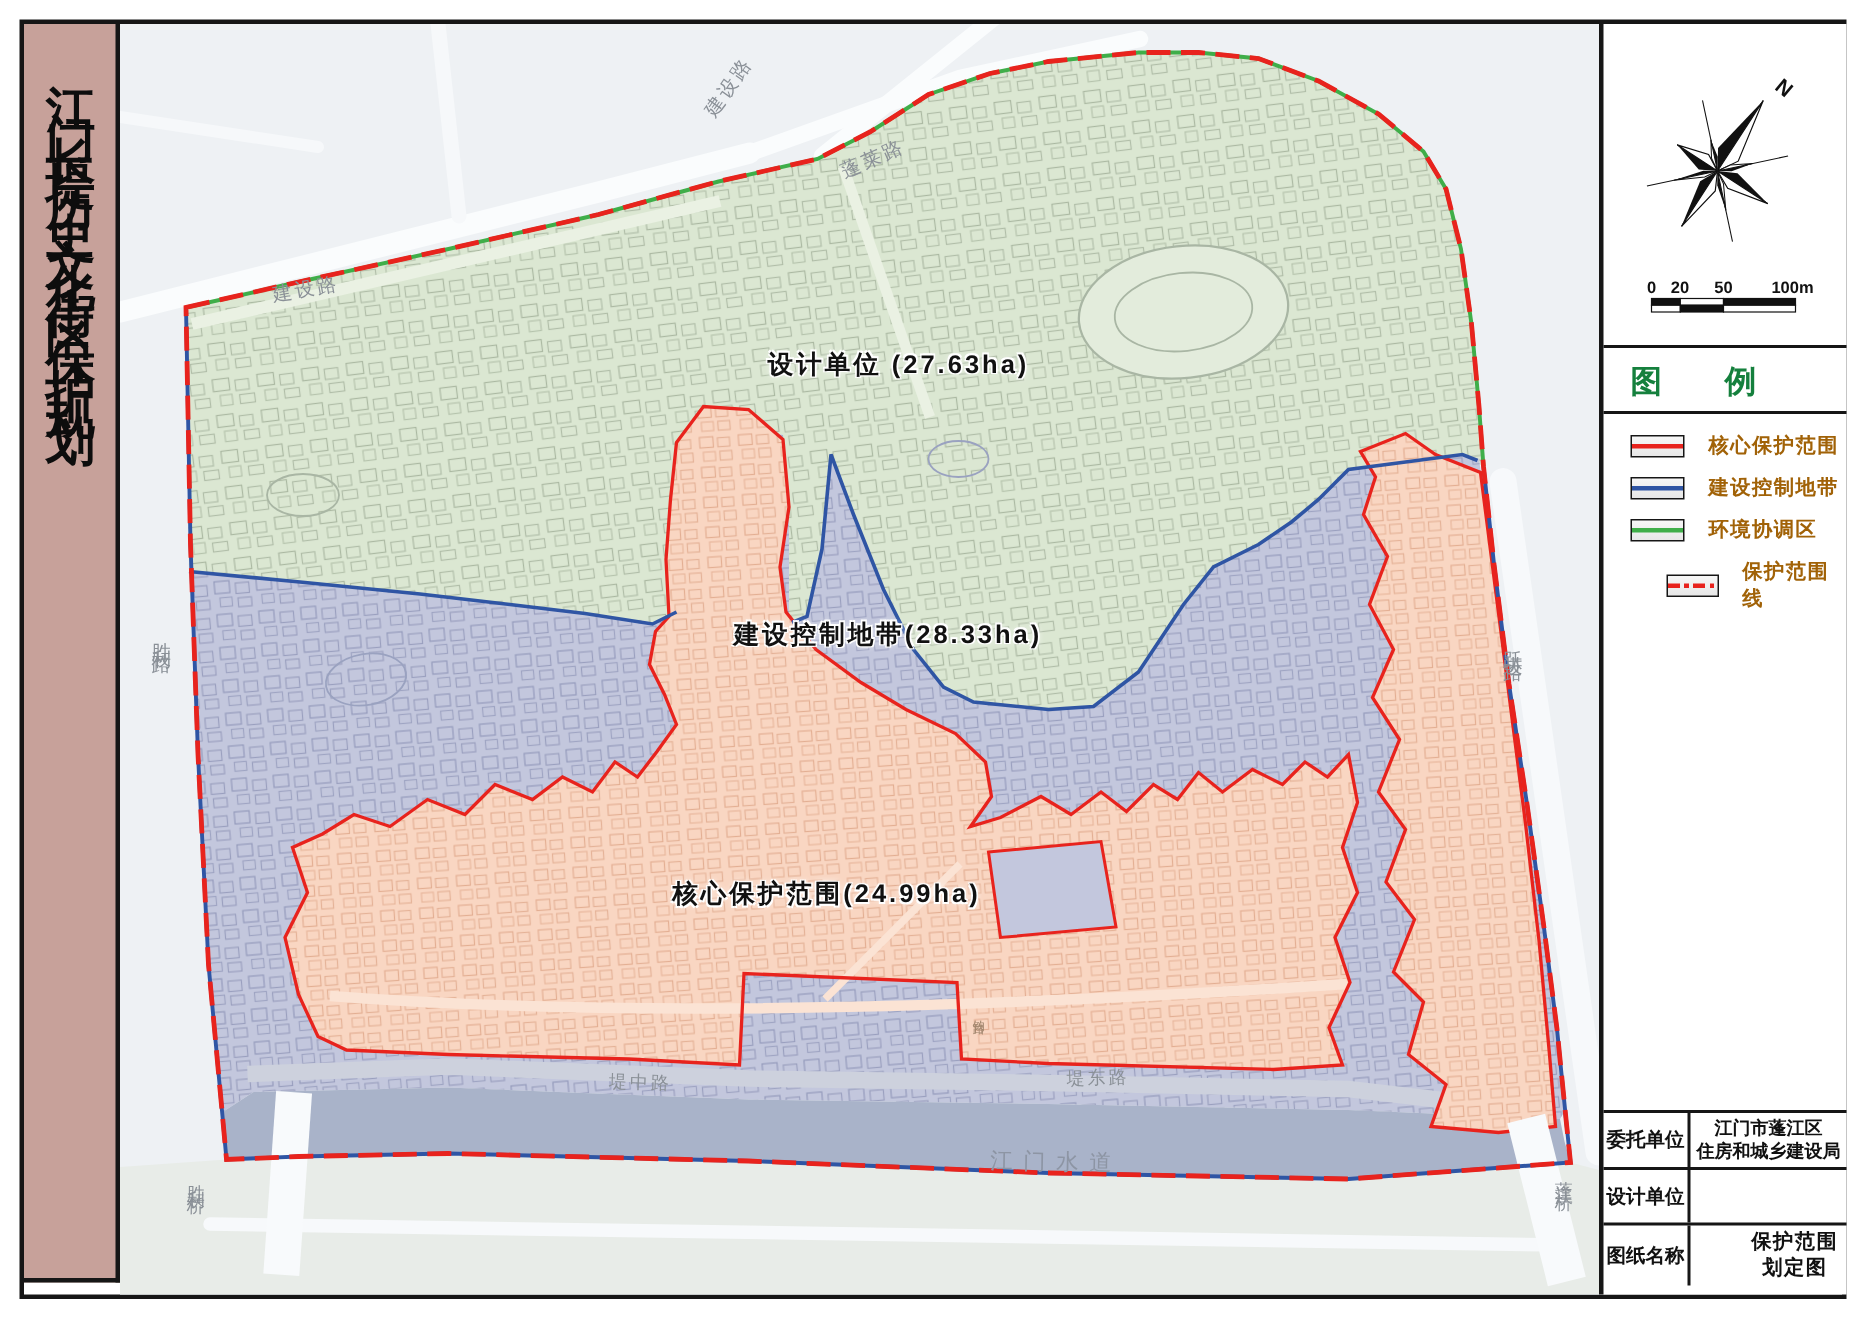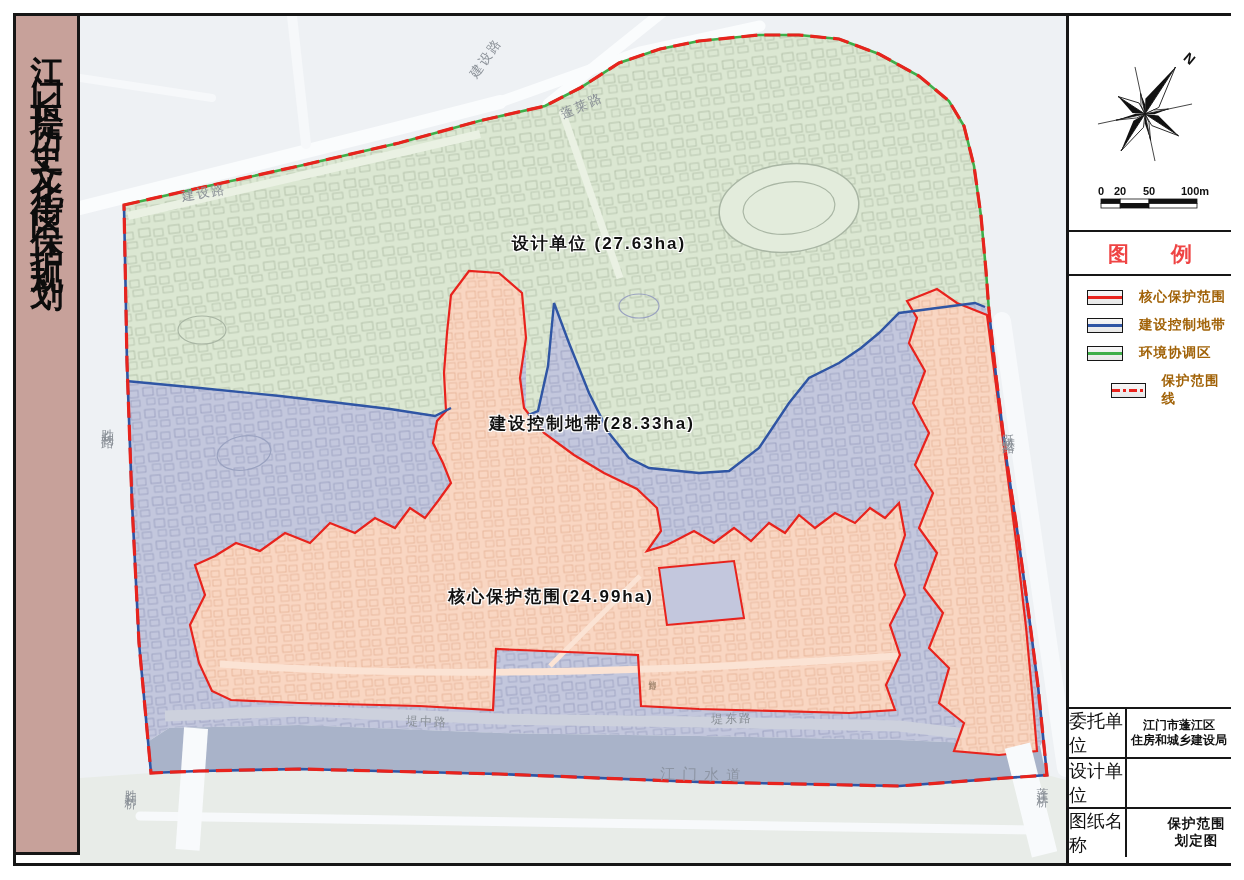--- a/index.html
+++ b/index.html
@@ -16,33 +16,33 @@
     text-shadow:-1px -1px 0 #fff,1px -1px 0 #fff,-1px 1px 0 #fff,1px 1px 0 #fff,0 0 4px #fff;}
   .roadlabel{font-size:13px;color:#8a9097;letter-spacing:2px;}
   .roadlabel.vert{writing-mode:vertical-rl;text-orientation:upright;letter-spacing:4px;}
   .riverlabel{font-size:15px;color:#8d95a4;letter-spacing:7px;}
   .tinylabel{font-size:8px;color:#a3876f;writing-mode:vertical-rl;text-orientation:upright;letter-spacing:1px;}
   
   .sidebar{position:absolute;left:1050px;top:0;width:162px;height:847px;background:#fff;border-left:3px solid #161616;}
   .compass{position:absolute;left:18px;top:10px;}
   .scalebar{position:absolute;left:22px;top:168px;}
   .legend-rule{position:absolute;left:0;width:100%;height:2px;background:#161616;}
-  .legend-title{position:absolute;top:224px;width:100%;text-align:center;font-size:21px;font-weight:bold;color:#ef4444;letter-spacing:18px;text-indent:18px;}
+  .legend-title{position:absolute;top:224px;width:100%;font-size:21px;font-weight:bold;color:#15803d;letter-spacing:18px;text-indent:18px;}
   .legend-item{position:absolute;left:18px;display:flex;align-items:center;}
   .swatch{width:34px;height:13px;border:1.6px solid #161616;background:linear-gradient(#f7f7f7,#e7e7e7);display:flex;align-items:center;}
   .swatch .line{width:100%;height:3px;}
   .line-red{background:#e8231d;}
   .line-blue{background:#2f55a4;}
   .line-green{background:#3fae49;}
   .line-dashdot{background:repeating-linear-gradient(90deg,#e8231d 0 8px,rgba(0,0,0,0) 8px 11px,#e8231d 11px 14px,rgba(0,0,0,0) 14px 17px);}
   .legend-item .lbl{margin-left:16px;font-size:13.5px;font-weight:bold;color:#a16207;letter-spacing:1px;}
   .infotable{position:absolute;left:0;bottom:6px;width:100%;border-top:2px solid #161616;}
   .inforow{display:grid;grid-template-columns:58px 1fr;border-bottom:2px solid #161616;min-height:35px;}
   .inforow:last-child{border-bottom:none;}
-  .inforow .k{border-right:2px solid #161616;display:flex;align-items:center;justify-content:center;font-size:18px;font-weight:normal;color:#111;}
+  .inforow .k{border-right:2px solid #161616;display:flex;align-items:center;justify-content:center;font-size:13px;font-weight:bold;color:#111;}
   .inforow .v{display:flex;flex-direction:column;align-items:center;justify-content:center;font-size:12px;font-weight:bold;color:#111;line-height:1.25;text-align:center;padding:3px 2px;}
   .inforow .v.big{font-size:13.5px;letter-spacing:1px;padding-left:37px;}
 </style>
 </head>
 <body>
 
 <div class="sheet">
   <div class="frame">
 
     <div class="titlebar">

